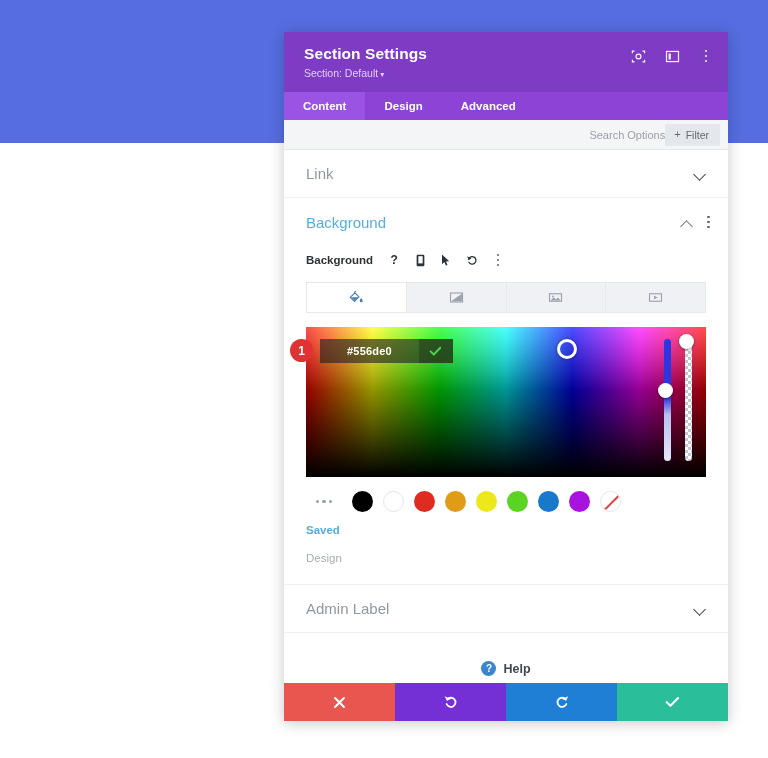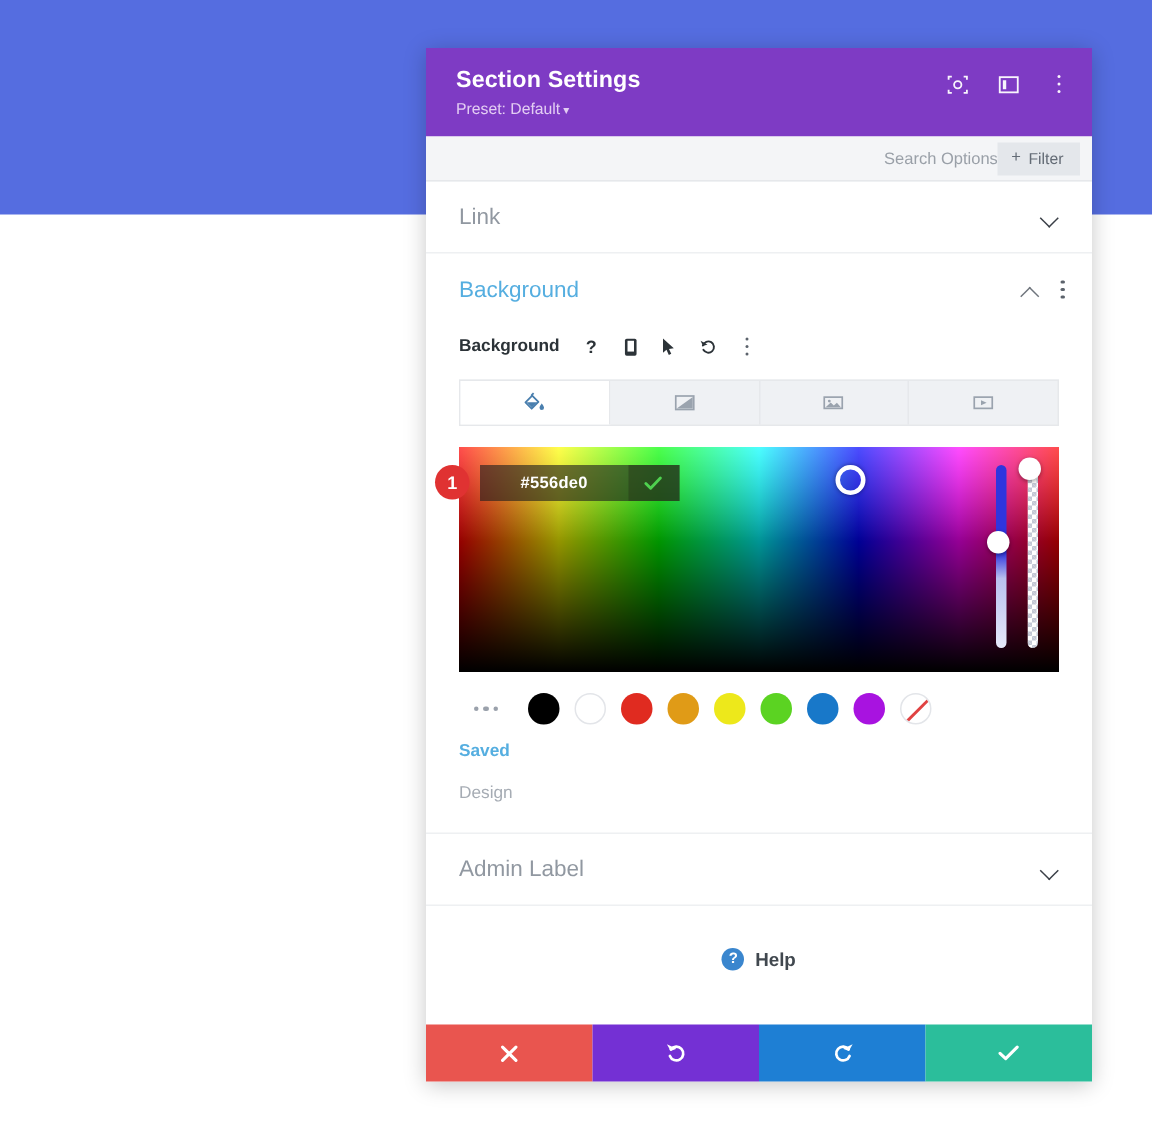--- a/index.html
+++ b/index.html
@@ -321,21 +321,21 @@
 
 <div id="page">
 
   <div class="page-band" style="background: rgb(85, 109, 224);"></div>
 
   <div class="modal">
 
     <div class="m-head">
       <div class="m-title">Section Settings</div>
       <div class="m-preset">
-        <span>Preset: Default</span><span class="caret">▾</span>
+        <span>Section: Default</span><span class="caret">▾</span>
       </div>
       <div class="head-icons">
         <span class="hicon">
           <svg width="15" height="15" viewBox="0 0 16 16">
             <path d="M1.5 4.5V2.2h2.3M14.5 4.5V2.2h-2.3M1.5 11.5v2.3h2.3M14.5 11.5v2.3h-2.3" fill="none" stroke="#fff" stroke-width="1.3"></path>
             <circle cx="8" cy="8" r="2.6" fill="none" stroke="#fff" stroke-width="1.3"></circle>
           </svg>
         </span>
         <span class="hicon">
           <svg width="15" height="15" viewBox="0 0 16 16">
@@ -346,20 +346,25 @@
         <span class="hicon">
           <span class="dots-v">
               <i></i>
               <i></i>
               <i></i>
             </span>
         </span>
       </div>
     </div>
 
+    <div class="m-tabs">
+      <div class="m-tab active">Content</div>
+      <div class="m-tab">Design</div>
+      <div class="m-tab">Advanced</div>
+    </div>
 
     <div class="m-search">
       <input type="text" placeholder="Search Options" style="">
       <div class="filter-btn">
         <span class="plus">+</span>
         <span>Filter</span>
       </div>
     </div>
 
     <div class="m-body">

